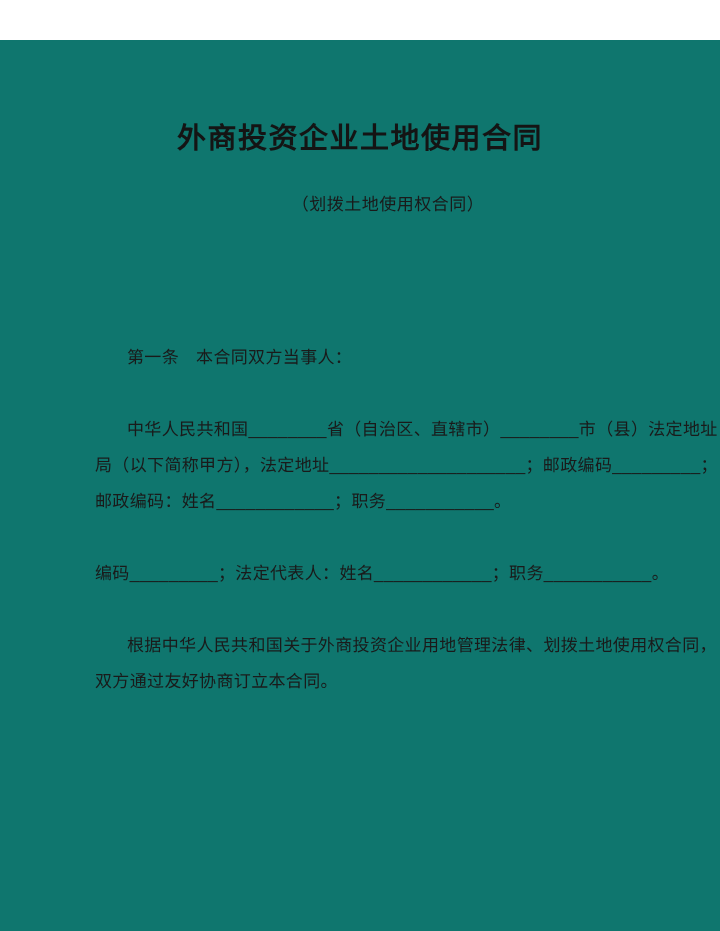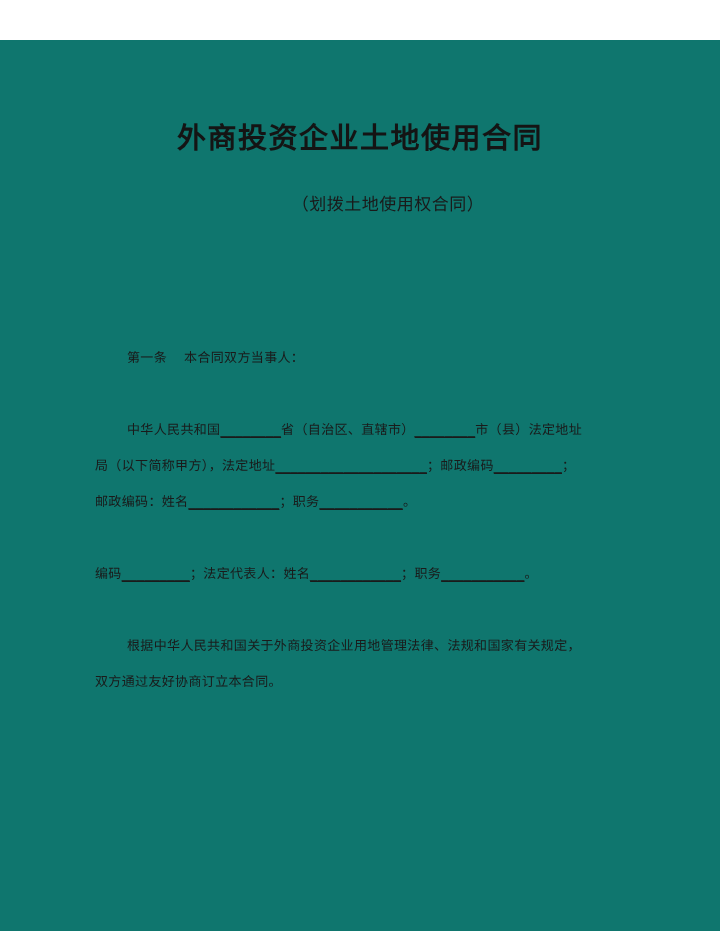--- a/index.html
+++ b/index.html
@@ -63,34 +63,33 @@
   .para {
     margin: 0;
     padding: 0;
   }
 
   .para + .para {
     margin-top: 36px;
   }
 
   .line {
-    font-size: 13px;
+    font-size: 17px;
     line-height: 36px;
     height: 36px;
     letter-spacing: 0.35px;
     white-space: nowrap;
     color: #1a1a1a;
   }
 
   .line.indent {
     padding-left: 32px;
   }
 
   .blank {
-    text-decoration: underline;
     text-decoration-thickness: 1px;
     text-underline-offset: 3px;
     letter-spacing: 0.35px;
   }
 
   .clause-gap {
     display: inline-block;
     width: 17px;
   }
 </style>
@@ -109,20 +108,20 @@
       </div>
       <div class="para">
         <div class="line indent"><span>中华人民共和国</span><span class="blank">________</span><span>省（自治区、直辖市）</span><span class="blank">________</span><span>市（县）法定地址</span></div>
         <div class="line"><span>局（以下简称甲方），法定地址</span><span class="blank">____________________</span><span>；邮政编码</span><span class="blank">_________</span><span>；</span></div>
         <div class="line"><span>邮政编码：姓名</span><span class="blank">____________</span><span>；职务</span><span class="blank">___________</span><span>。</span></div>
       </div>
       <div class="para">
         <div class="line"><span>编码</span><span class="blank">_________</span><span>；法定代表人：姓名</span><span class="blank">____________</span><span>；职务</span><span class="blank">___________</span><span>。</span></div>
       </div>
       <div class="para">
-        <div class="line indent"><span>根据中华人民共和国关于外商投资企业用地管理法律、法规和国家有关规定，</span></div>
+        <div class="line indent"><span>根据中华人民共和国关于外商投资企业用地管理法律、划拨土地使用权合同，</span></div>
         <div class="line"><span>双方通过友好协商订立本合同。</span></div>
       </div>
       <div class="para">
       </div>
     </div>
 
 </div>
 
 </body></html>

